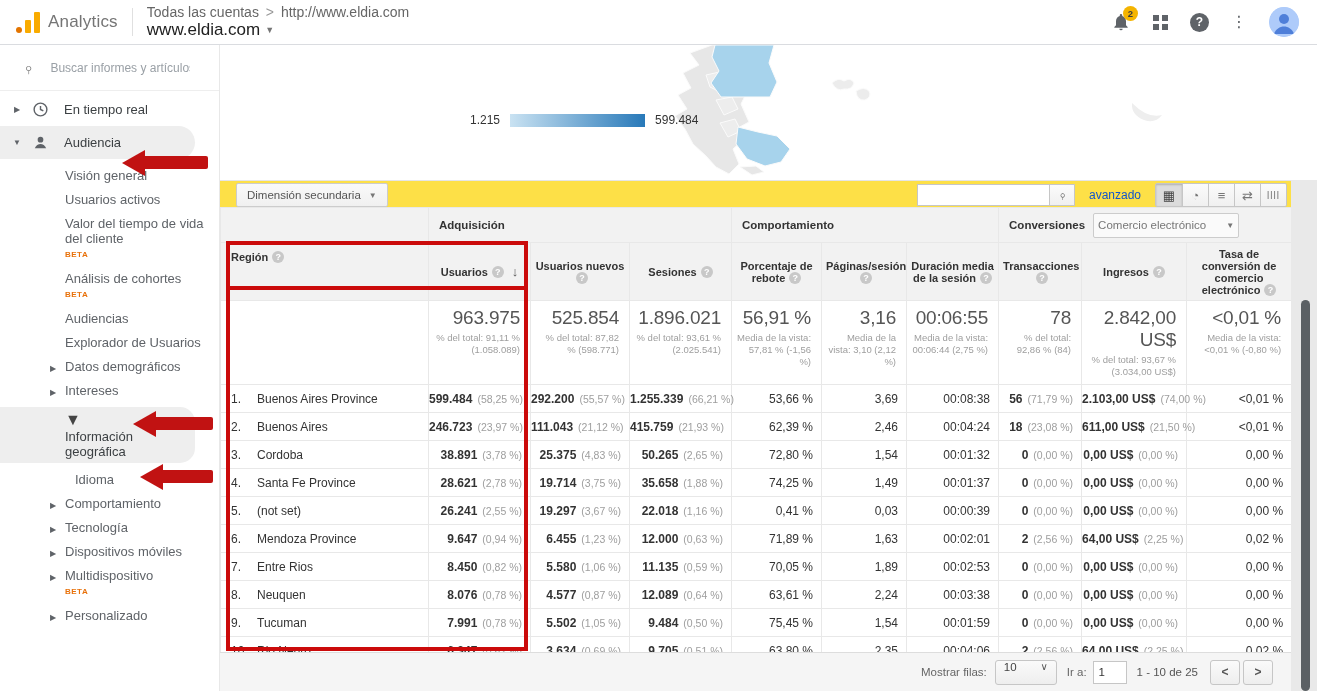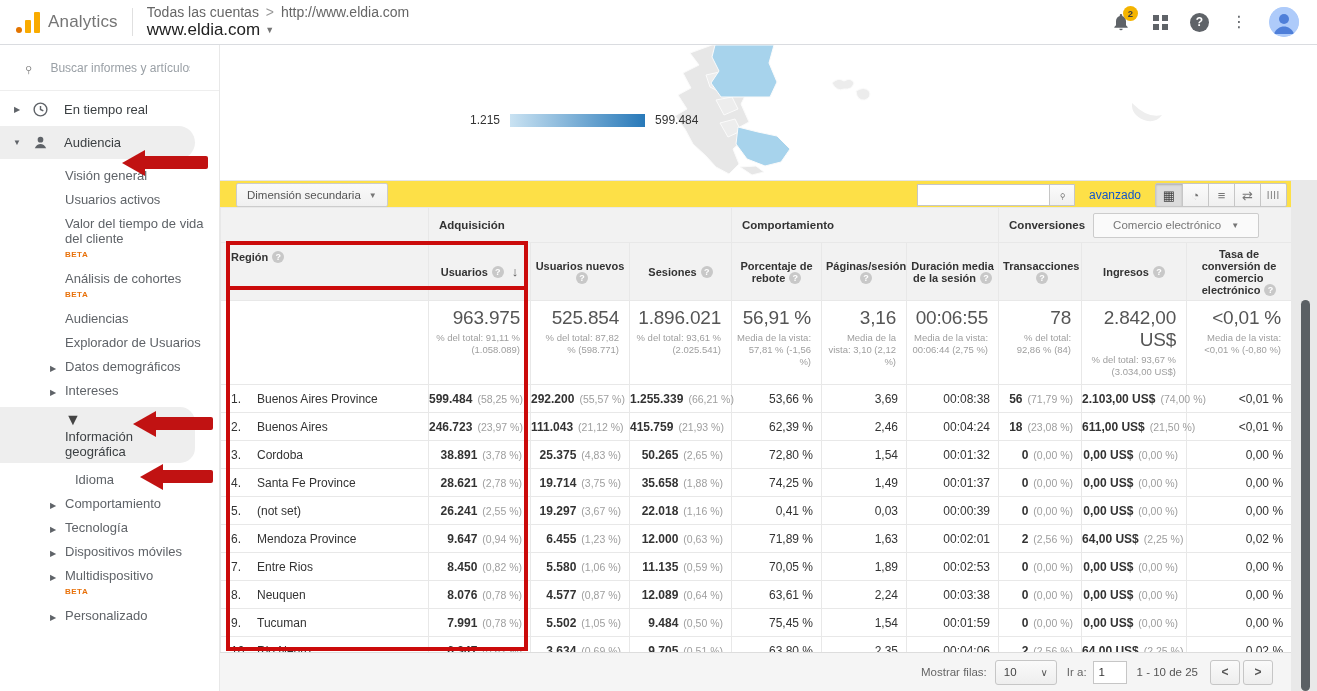--- a/index.html
+++ b/index.html
@@ -91,21 +91,21 @@
     background:linear-gradient(#fbfbfb,#f0f0f0); border-left:1px solid #c6c6c6; color:#777; font-size:13px; }
   .view-btn:first-child { border-left:0; }
   .view-btn.sel { background:#dcdcdc; box-shadow:inset 0 1px 2px rgba(0,0,0,.2); color:#444; }
 
   
   .gtable { position:absolute; left:0; top:162px; border-collapse:collapse; table-layout:fixed; width:1071px; font-size:12px; }
   .gtable td, .gtable th { border:1px solid #e8e8e8; vertical-align:middle; }
   .grow td { background:#f2f2f2; height:35px; font-weight:bold; font-size:11.5px; color:#333; padding-left:10px; }
   .grow .gconv { display:flex; align-items:center; gap:8px; }
   .conv-dd { height:25px; border:1px solid #ccc; border-radius:2px; background:#fafafa; color:#777; font-weight:normal;
-    font-size:11.5px; display:flex; align-items:center; gap:10px; padding:0 19px; }
+    font-size:11.5px; display:flex; align-items:center; gap:20px; padding:0 4px; }
   .conv-dd .caret-dn { font-size:8px; }
   .hrow th { background:#f2f2f2; height:58px; font-size:11px; color:#333; font-weight:bold; text-align:center; padding:2px 4px; }
   .hrow th.region-th { text-align:left; vertical-align:top; padding:8px 0 0 10px; }
   .q { display:inline-block; width:12px; height:12px; border-radius:50%; background:#c8c8c8; color:#fff;
     font-size:9px; font-weight:bold; text-align:center; line-height:12px; margin-left:4px; vertical-align:1px; }
   .sort-arrow { color:#555; font-size:13px; margin-left:8px; }
   .sumrow td { background:#fff; height:64px; text-align:right; padding:6px 10px 6px 4px; vertical-align:top; }
   .sum-big { font-size:19px; color:#555; letter-spacing:-.2px; }
   .sum-note { font-size:9.5px; color:#9e9e9e; margin-top:3px; line-height:12px; }
   .drow td { height:28px; background:#fff; color:#333; }
@@ -113,21 +113,21 @@
   .region-cell .rank { display:inline-block; width:26px; color:#333; }
   .num { text-align:right; padding-right:8px; white-space:nowrap; }
   .num .v { font-weight:bold; color:#333; }
   .num .p { color:#9e9e9e; font-size:10.5px; margin-left:5px; }
   .num.plain { font-weight:normal; color:#333; }
 
   
   .tfooter { position:absolute; left:0; top:607px; width:1071px; height:39px; background:#f5f5f5;
     border-top:1px solid #ddd; display:flex; align-items:center; justify-content:flex-end; font-size:11.5px; color:#666; }
   .rows-select { margin:0 10px 0 8px; width:62px; height:25px; border:1px solid #c6c6c6; border-radius:3px;
-    background:linear-gradient(#fafafa,#eee); display:flex; align-items:center; justify-content:space-between; padding:0 8px; color:#444; }
+    background:linear-gradient(#fafafa,#eee); display:flex; justify-content:space-between; padding:0 8px; color:#444; }
   .rows-select .vee { font-size:10px; color:#555; }
   .goto-input { width:34px; height:23px; border:1px solid #c6c6c6; margin:0 10px 0 6px; text-align:left; padding:0 5px;
     font-size:11.5px; color:#333; font-family:"Liberation Sans",sans-serif; background:#fff; }
   .range-txt { margin-right:12px; color:#555; }
   .pg-btns { display:flex; gap:3px; margin-right:18px; }
   .pg-btn { width:30px; height:25px; border:1px solid #c6c6c6; border-radius:3px; background:linear-gradient(#fafafa,#eee);
     display:flex; align-items:center; justify-content:center; color:#555; font-size:12px; font-weight:bold; }
 
   
   .right-strip { position:absolute; left:1291px; top:180px; width:26px; height:511px; background:#e9e9e9; z-index:5; }

